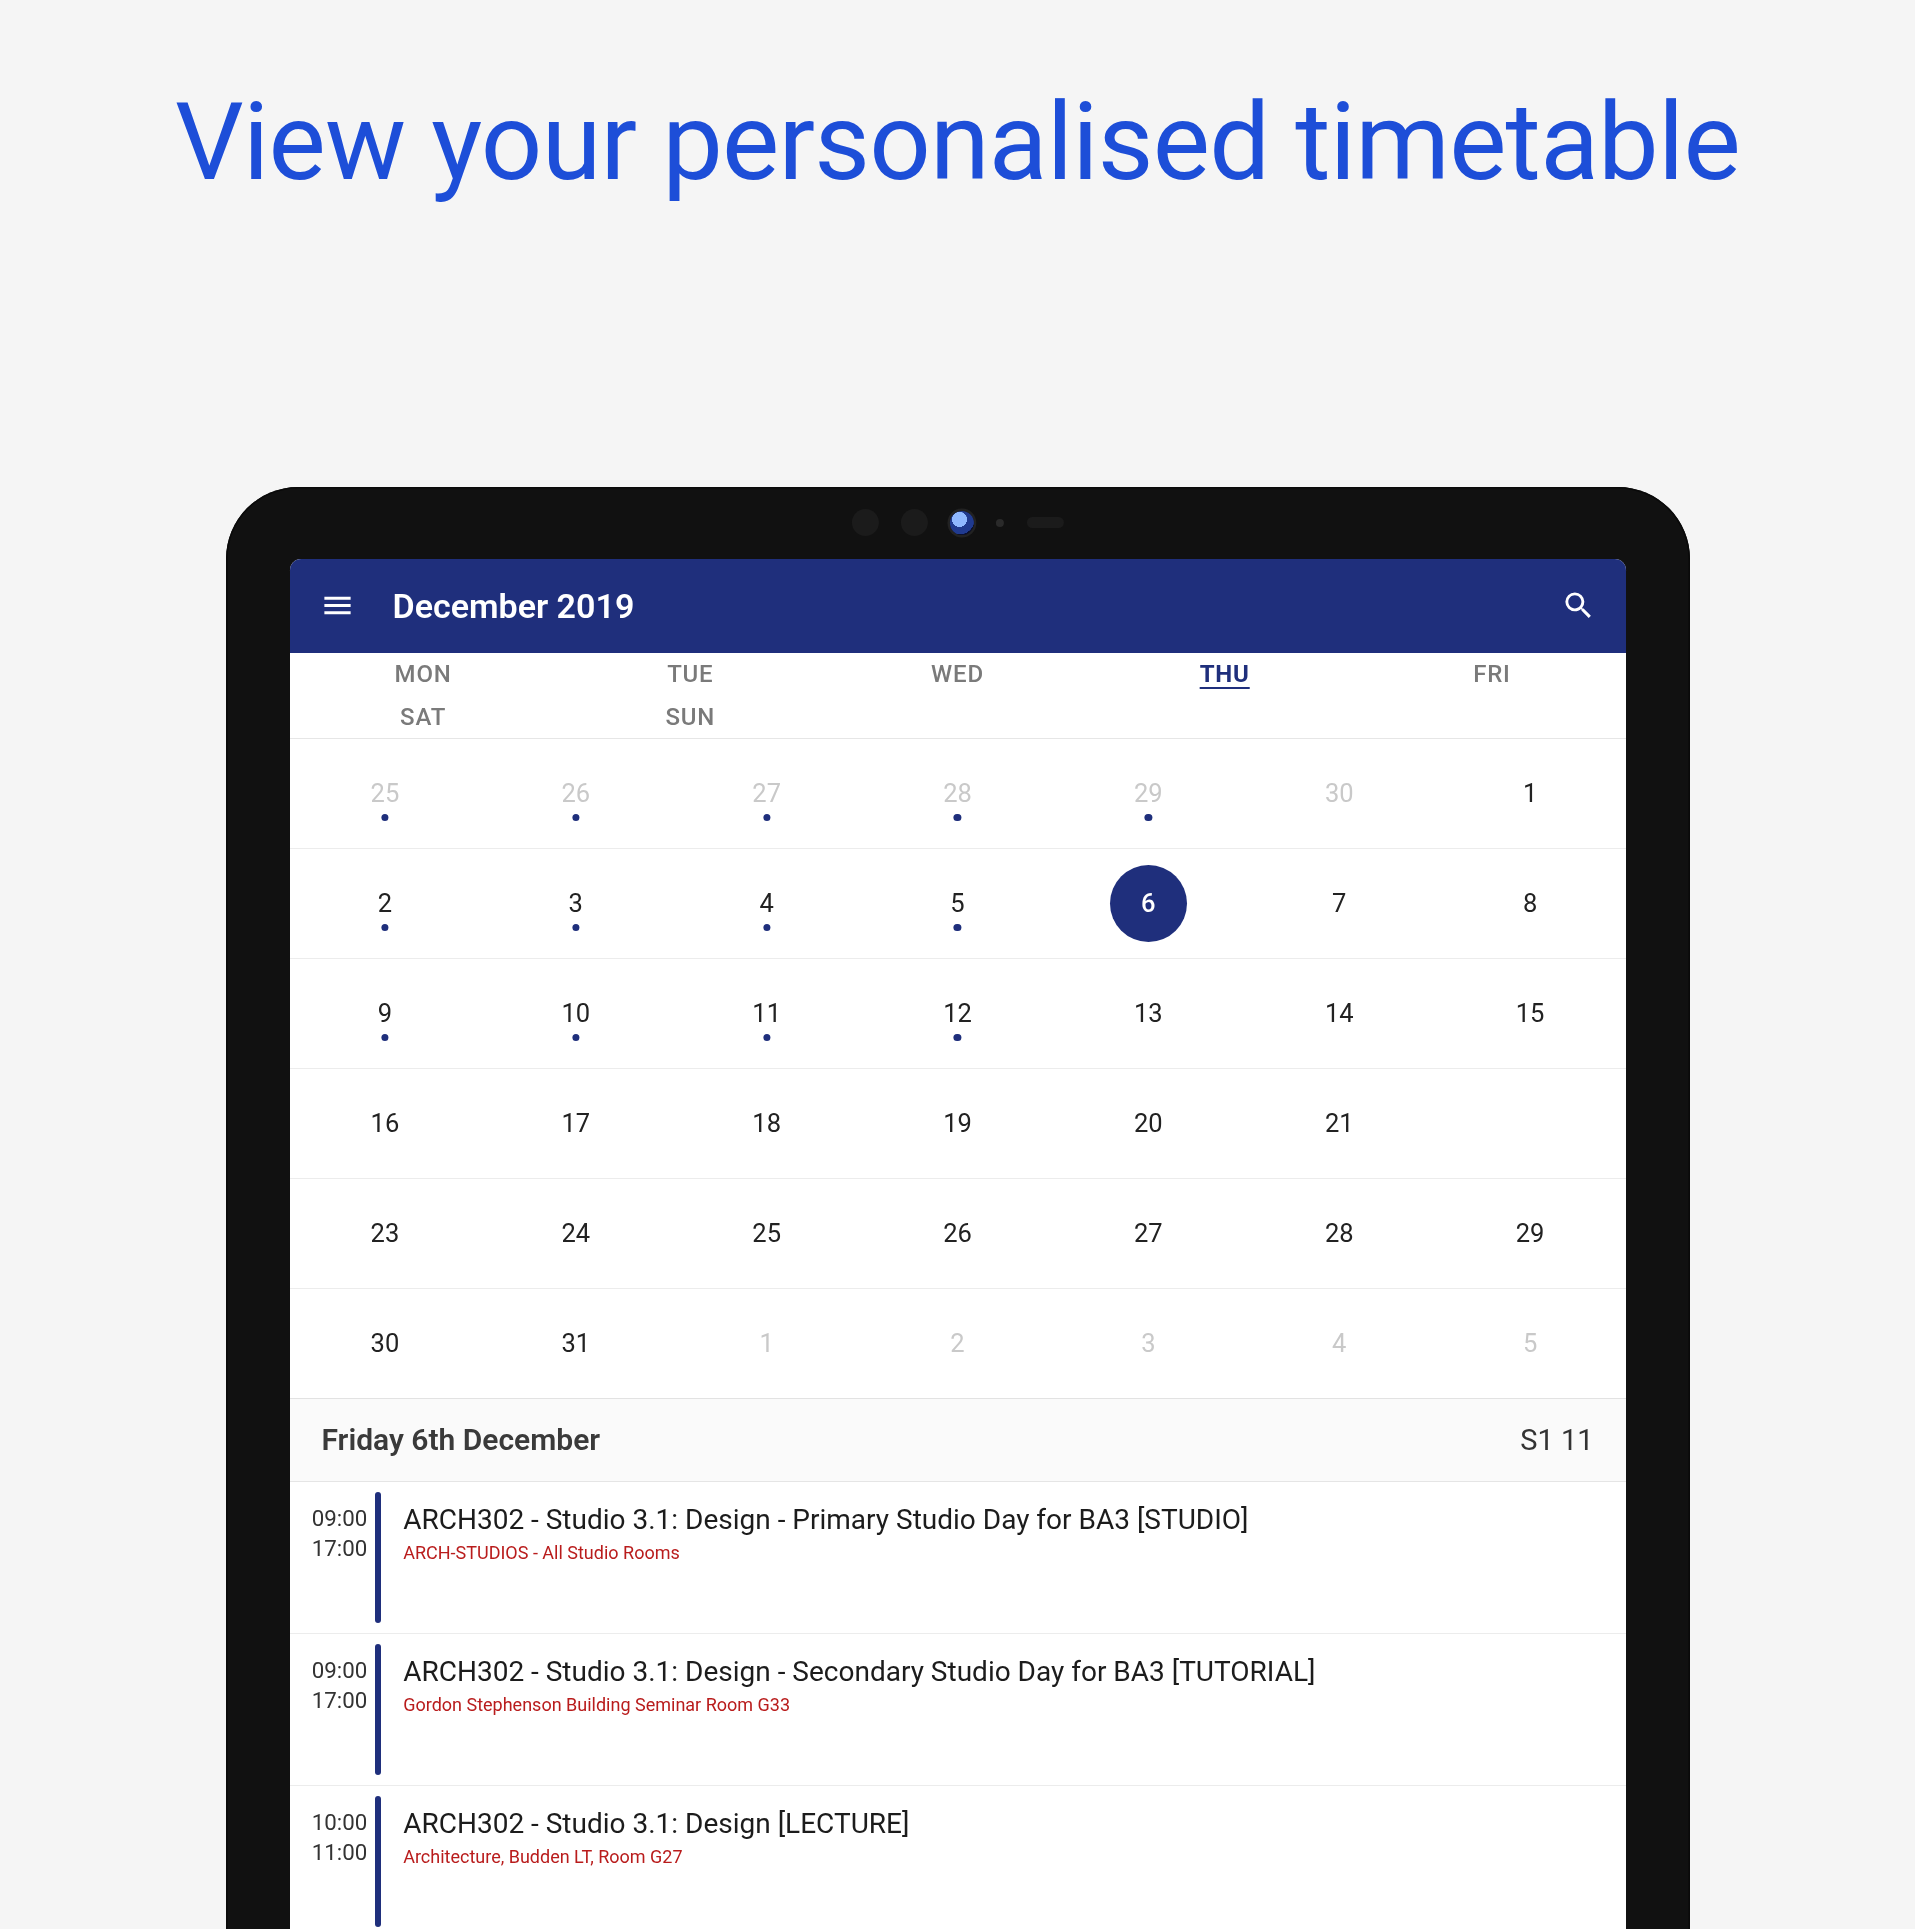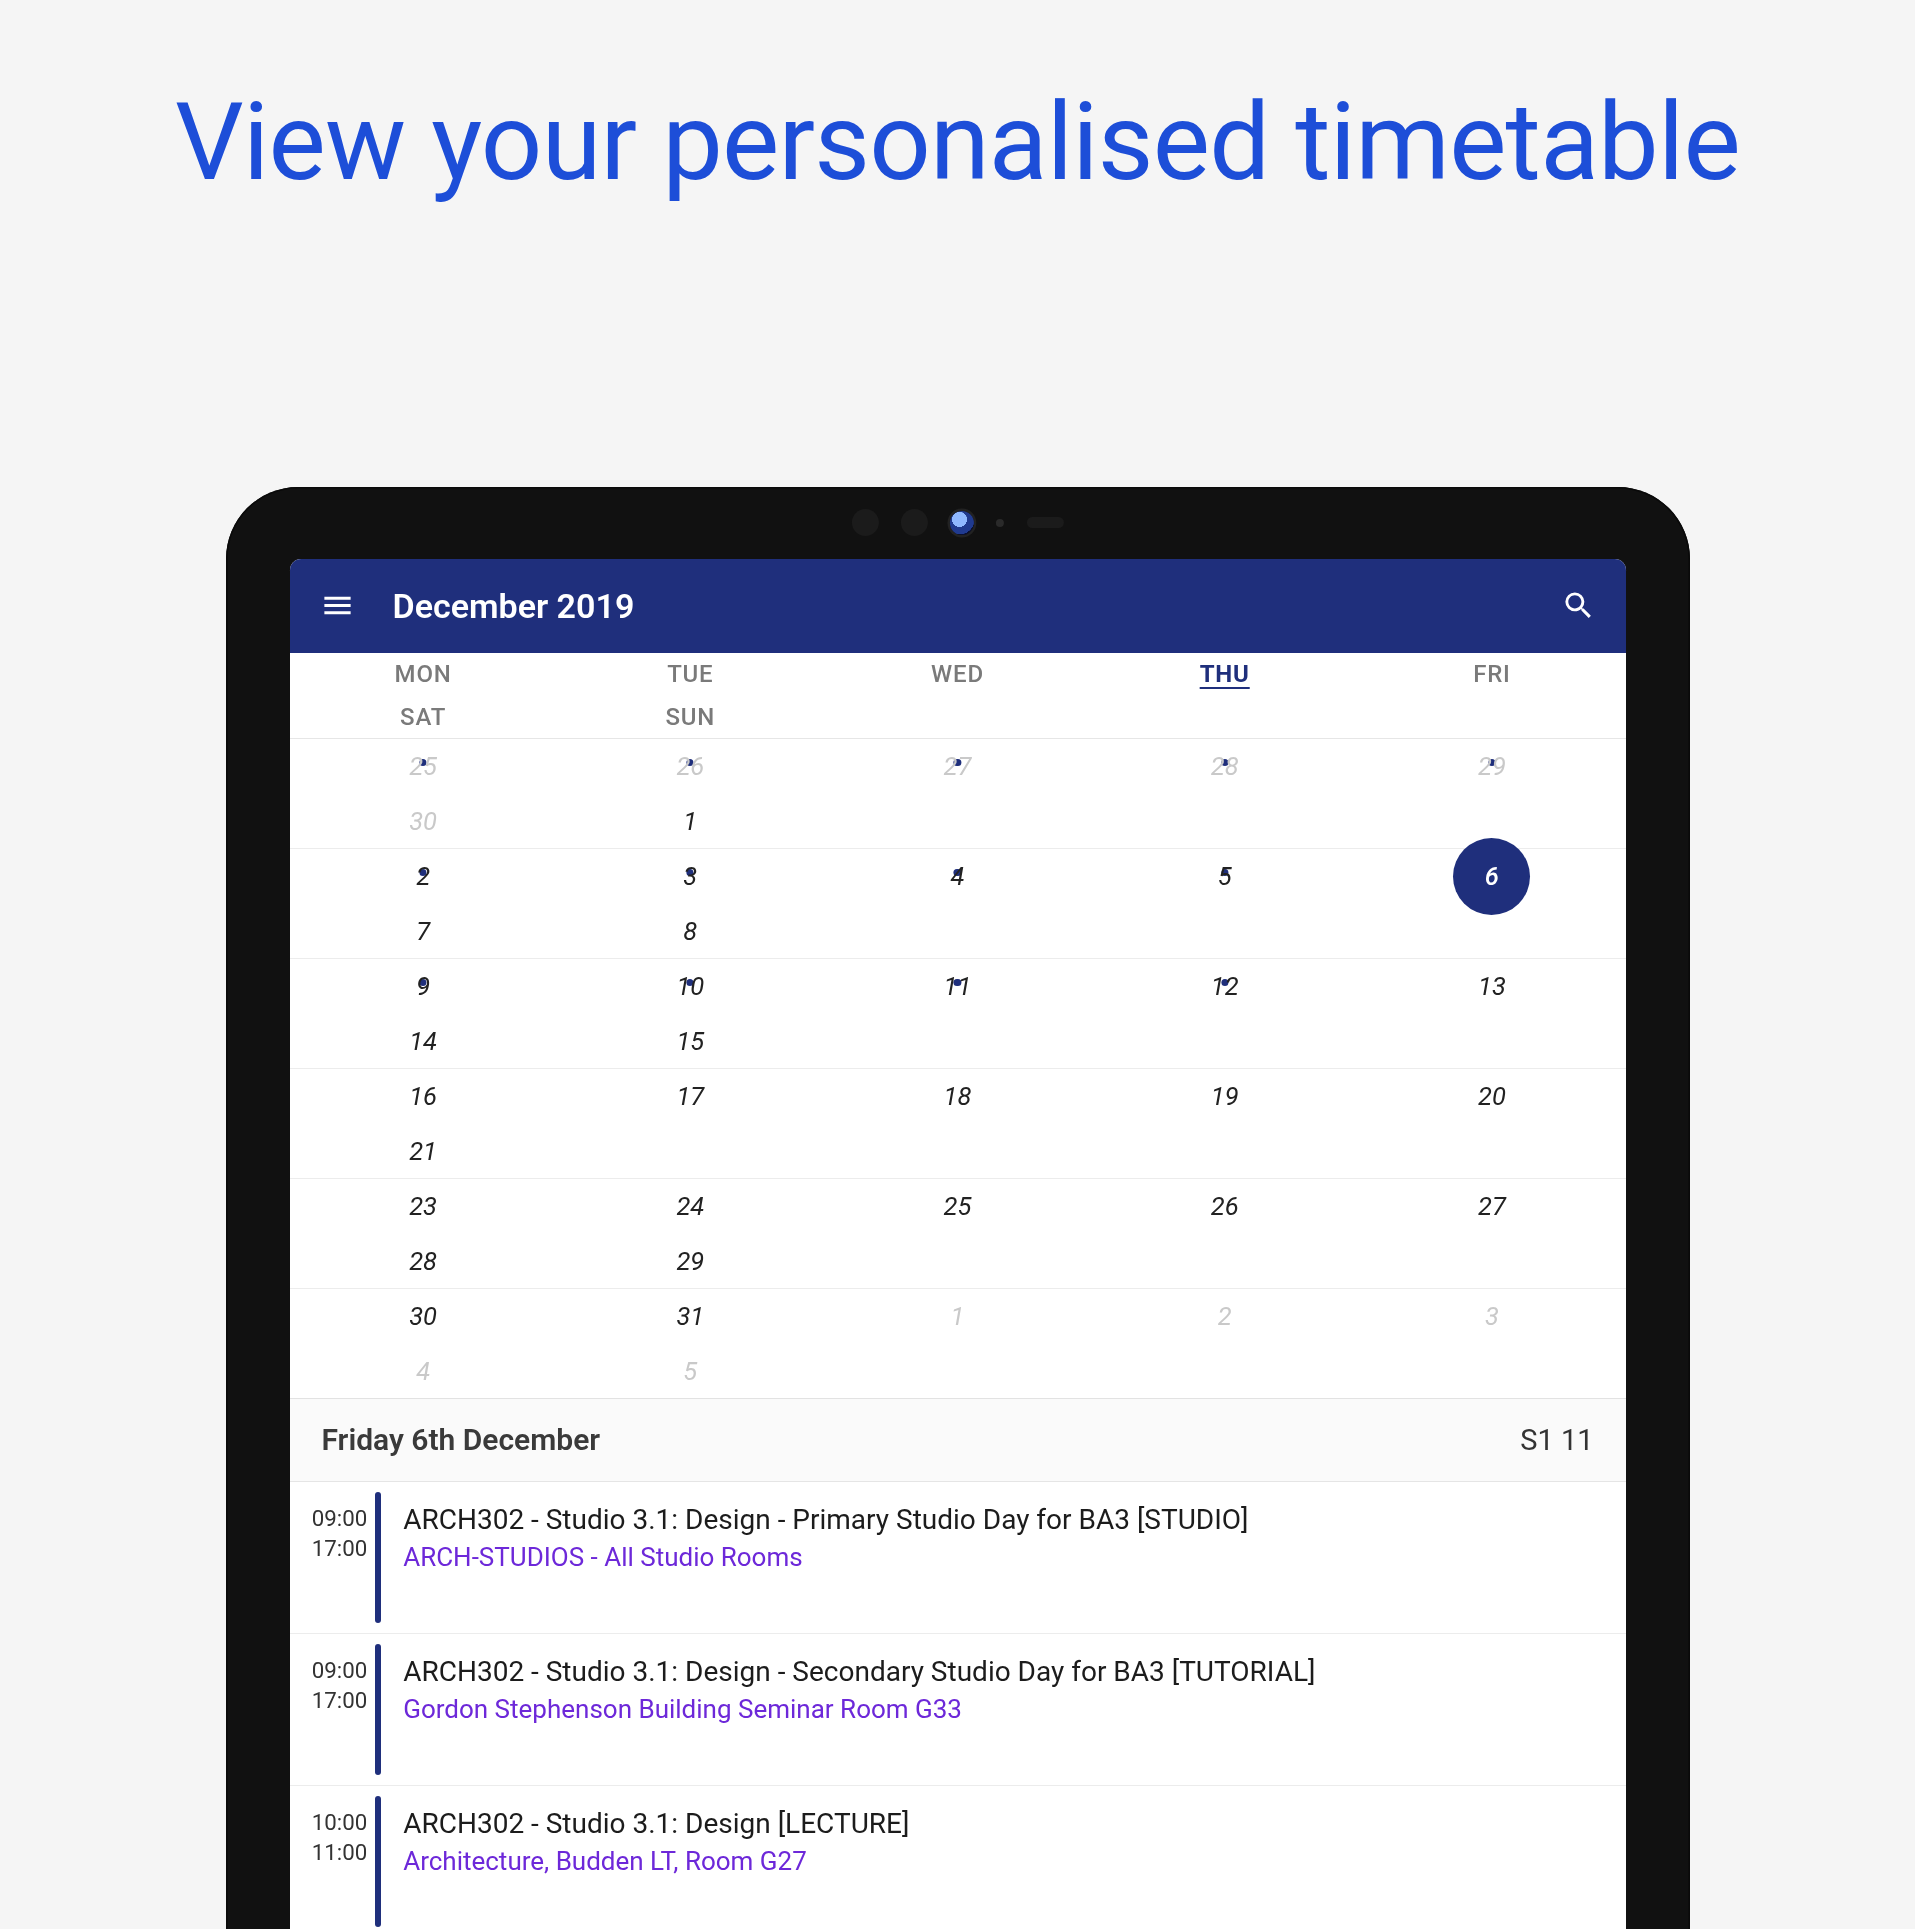--- a/index.html
+++ b/index.html
@@ -112,24 +112,23 @@
   }
   .dow.today{
     color:#1f2f7c;
     font-weight:700;
     text-decoration:underline;
     text-underline-offset:4.8px;
   }
   .weeks{}
   .week{
     display:grid;
-    grid-template-columns:repeat(5,1fr);
+    grid-template-columns:repeat(7,1fr);
     border-bottom:0.8px solid #ececec;
     height:110px;
-    font-style:italic;
   }
   .week:last-child{border-bottom:0.8px solid #e2e2e2;}
   .day{
     position:relative;
     display:flex;align-items:center;justify-content:center;
     font-size:25.5px;
     color:#222;
     cursor:pointer;
   }
   .day.out{color:#c9c9c9;}
@@ -184,22 +183,22 @@
     flex:1;
     padding:19px 24px 19px 22.3px;
   }
   .event-title{
     font-size:28px;
     font-weight:400;
     color:#1c1c1c;
     line-height:1.35;
   }
   .event-loc{
-    font-size:26px;
-    color:#6d28d9;
+    font-size:18px;
+    color:#b91c1c;
     margin-top:3.2px;
   }
 </style>
 </head>
 <body>
 
 <h1 class="headline">View your personalised timetable</h1>
 
 <div class="tablet">
   <div class="sensor-bar">

